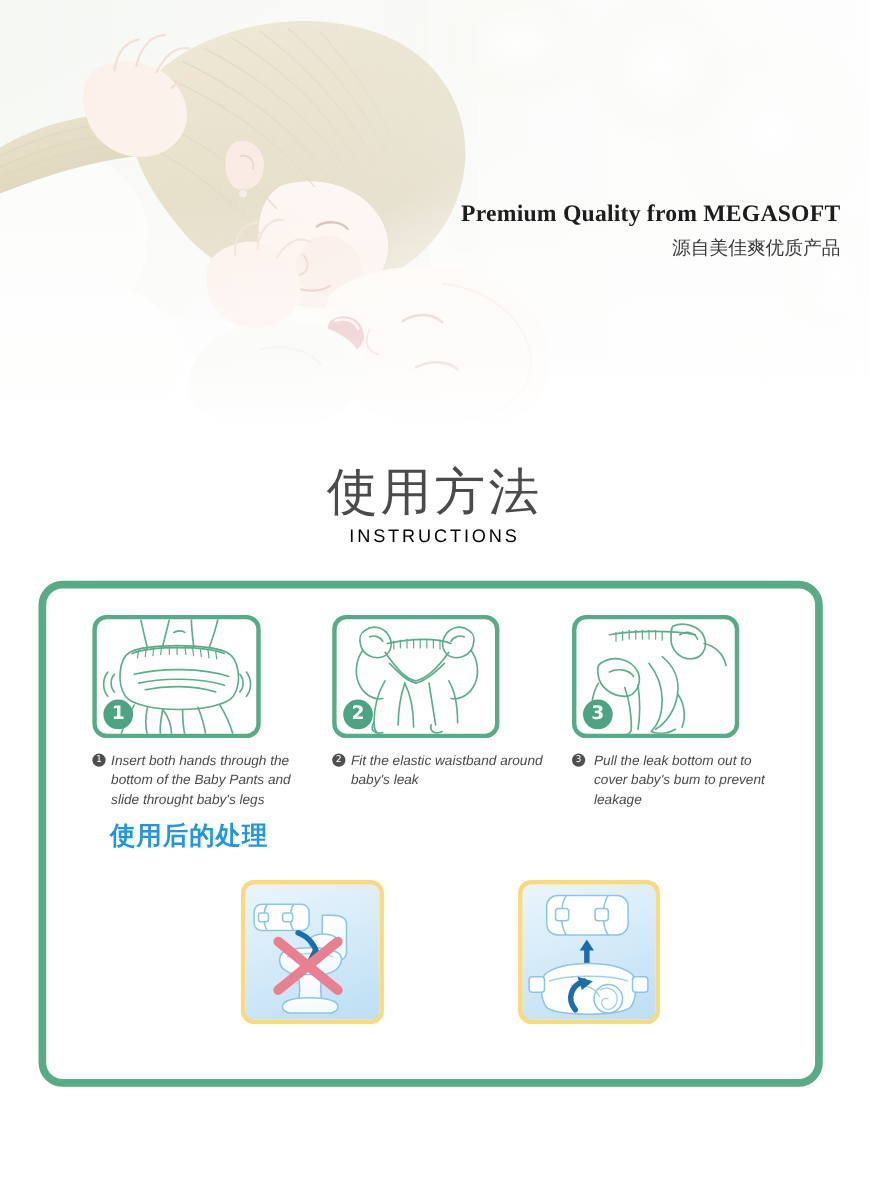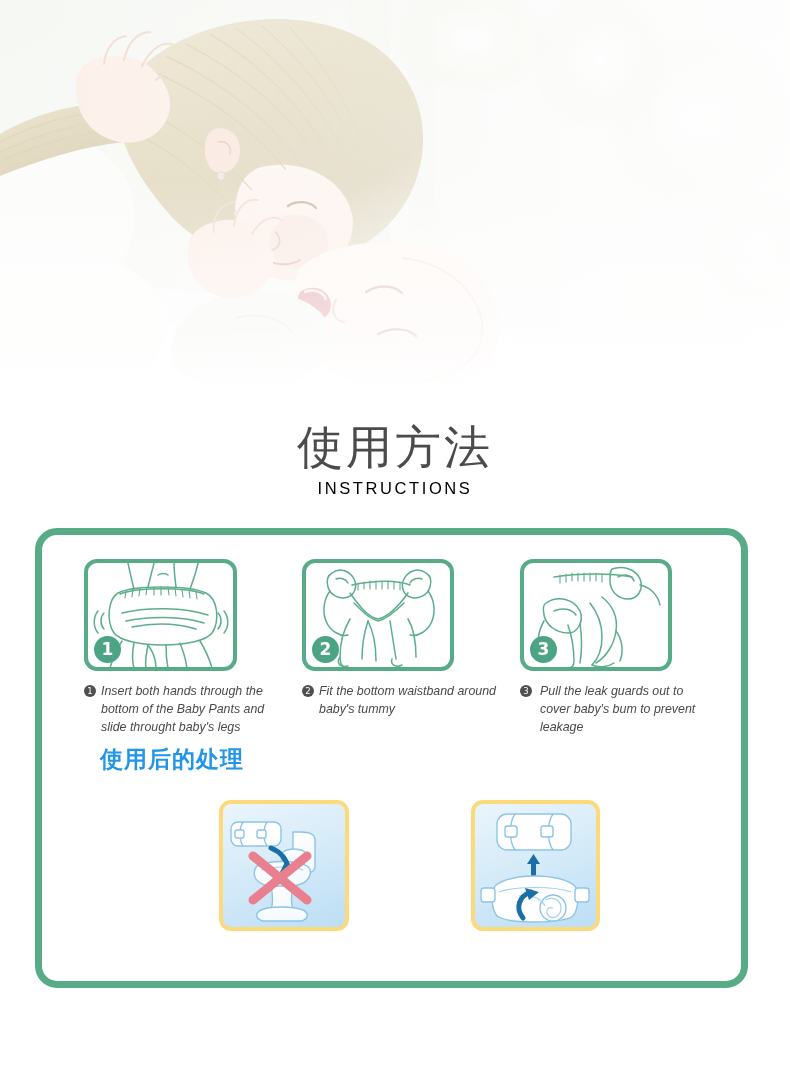--- a/index.html
+++ b/index.html
@@ -235,20 +235,24 @@
           <path d="M234 226 C236 208 246 198 258 200"></path>
           <path d="M252 234 C260 220 272 214 282 220"></path>
         </g>
       </g>
 
       <rect x="0" y="0" width="790" height="390" fill="url(#fadeRight)"></rect>
       <rect x="0" y="180" width="790" height="210" fill="url(#fadeBottom)"></rect>
       <rect x="0" y="0" width="790" height="390" fill="#ffffff" opacity="0.30"></rect>
     </svg>
 
+    <div class="hero-text">
+      <div class="hero-en">Premium Quality from MEGASOFT</div>
+      <div class="hero-cn">源自美佳爽优质产品</div>
+    </div>
   </div>
 
   <div class="sec-title">
     <div class="sec-cn">使用方法</div>
     <div class="sec-en">INSTRUCTIONS</div>
   </div>
 
   <div class="frame">
 
     <div class="steps">
@@ -343,21 +347,21 @@
               <path d="M102 56 C108 66 110 80 110 94"></path>
 
               <path d="M34 94 C30 100 34 105 42 103"></path>
               <path d="M86 96 C84 102 90 105 96 102"></path>
             </g>
           </svg>
           <div class="badge">2</div>
         </div>
         <div class="cap">
           <span class="num">2</span>
-          <span class="txt">Fit the bottom waistband around baby's tummy</span>
+          <span class="txt">Fit the elastic waistband around baby's leak</span>
         </div>
       </div>
 
       <div class="step">
         <div class="ill">
           <svg width="145" height="105" viewBox="0 0 145 105">
             <g stroke="#5cae8a" stroke-width="1.5" fill="none" stroke-linecap="round" stroke-linejoin="round">
 
               <path d="M30 14 C54 10 88 10 108 14"></path>
               <g stroke-width="1.1">
@@ -385,21 +389,21 @@
               <path d="M78 34 C88 42 94 54 92 68 C90 82 82 94 72 100"></path>
               <path d="M66 40 C74 50 78 62 78 74 C78 86 74 96 68 102"></path>
               <path d="M92 68 C98 76 100 88 96 98"></path>
               <path d="M68 102 C74 105 84 104 90 100"></path>
             </g>
           </svg>
           <div class="badge">3</div>
         </div>
         <div class="cap">
           <span class="num">3</span>
-          <span class="txt">Pull the leak guards out to cover baby's bum to prevent leakage</span>
+          <span class="txt">Pull the leak bottom out to cover baby's bum to prevent leakage</span>
         </div>
       </div>
     </div>
 
     <div class="sub-cn">使用后的处理</div>
 
     <div class="disposal">
 
       <div class="dbox left">
         <svg width="122" height="123" viewBox="0 0 122 123">

